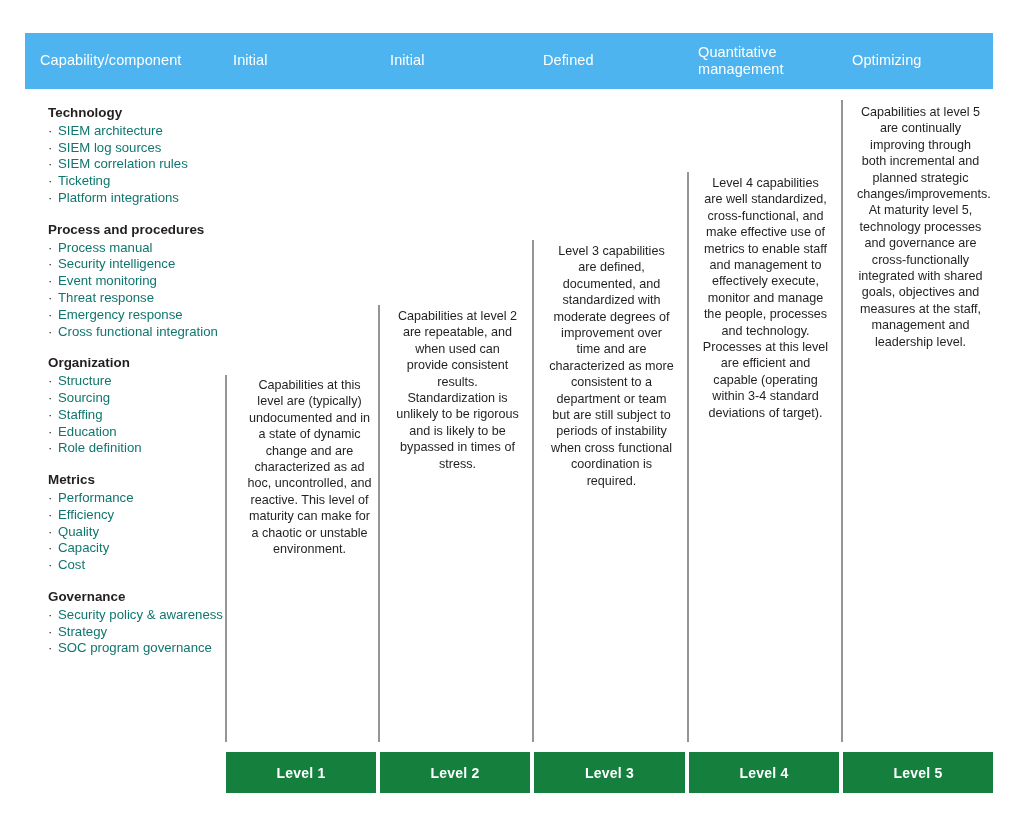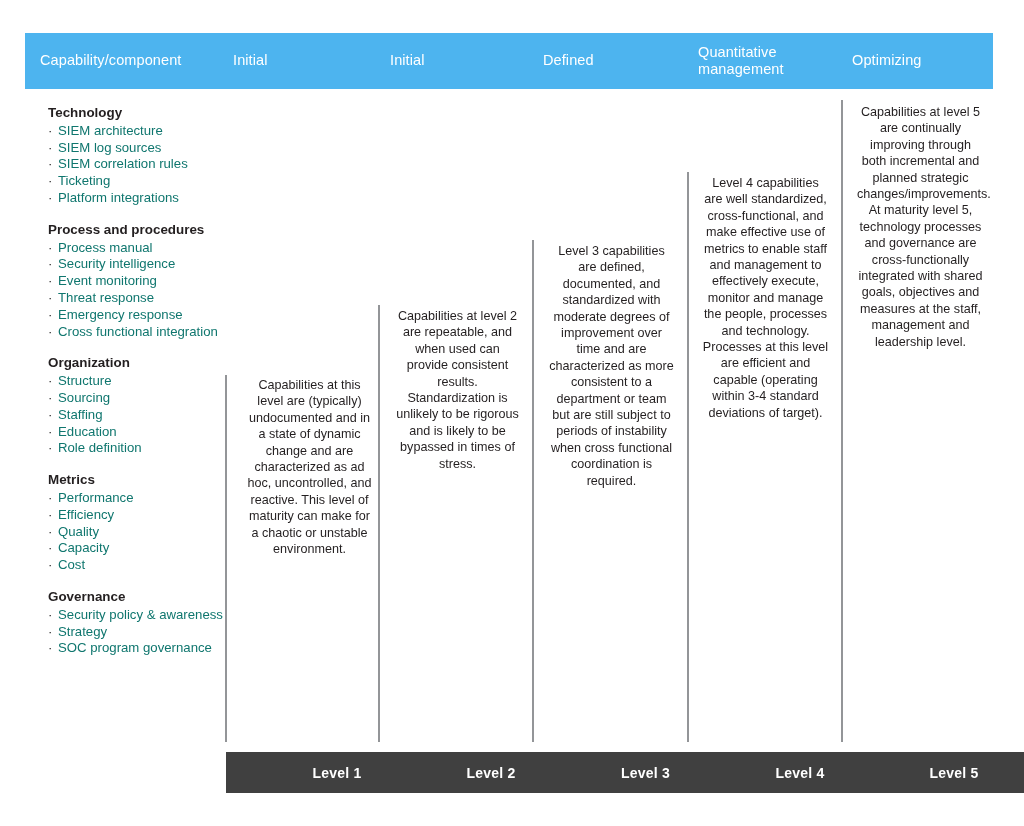--- a/index.html
+++ b/index.html
@@ -50,23 +50,23 @@
 
   
   .lvl-text{
     position:absolute;font-size:12.6px;line-height:16.4px;
     color:#231f20;text-align:center;
   }
 
   
   .lvl-chip{
     position:absolute;top:752px;height:41px;
-    background:#404040;color:#ffffff;
+    background:#15803d;color:#ffffff;
     display:flex;align-items:center;justify-content:center;
-    font-size:14px;font-weight:bold;letter-spacing:.2px;padding-left:36px;
+    font-size:14px;font-weight:bold;letter-spacing:.2px;
   }
 </style>
 </head>
 <body>
 
 <div id="canvas">
 
   <div class="header-bar">
     <div class="hdr-cell hdr-c0">
       <span>Capability/component</span>

